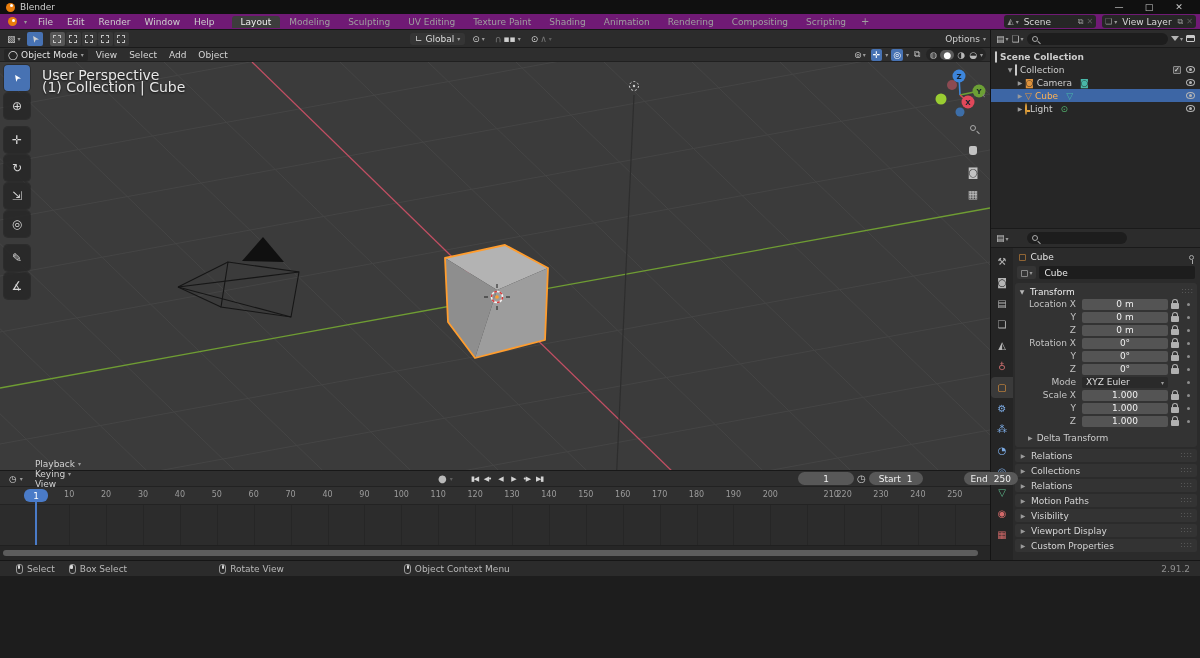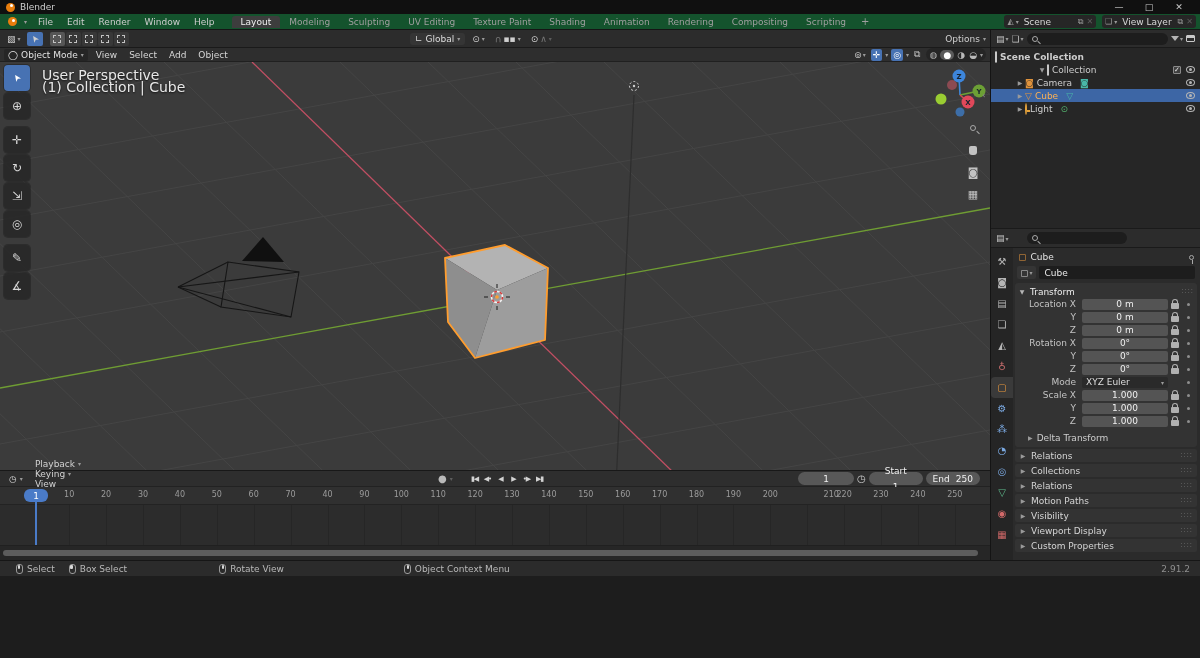--- a/index.html
+++ b/index.html
@@ -9,21 +9,21 @@
 
   
   .titlebar { height:14px; background:#101010; display:flex; align-items:center; padding:0 6px; flex:0 0 auto; }
   .blogo { width:9px; height:9px; border-radius:50%; background:#e87d0d; position:relative; margin-right:5px; }
   .blogo::after { content:''; position:absolute; left:4px; top:1.5px; width:3px; height:3px; border-radius:50%; background:#fff; }
   .titlebar .t { font-size:9px; color:#cfcfcf; }
   .winbtns { margin-left:auto; display:flex; }
   .winbtn { width:30px; text-align:center; font-size:9px; color:#c9c9c9; cursor:default; }
 
   
-  .topbar { height:16px; background:#14532d; display:flex; align-items:center; padding:0 4px; flex:0 0 auto; border-bottom:1px solid #151515; }
+  .topbar { height:16px; background:#701a75; display:flex; align-items:center; padding:0 4px; flex:0 0 auto; border-bottom:1px solid #151515; }
   .appbtn { display:flex; align-items:center; gap:2px; padding:0 4px; }
   .menu-item { padding:0 7px; font-size:9px; color:#cdcdcd; }
   .tabs { display:flex; align-items:center; margin-left:10px; height:16px; }
   .tab { padding:1px 9px; font-size:9px; color:#9f9f9f; border-radius:3px 3px 0 0; }
   .tab.active { background:#3d3d3d; color:#f0f0f0; }
   .tab-add { color:#9f9f9f; padding:0 6px; font-size:10px; }
   .idblock { display:flex; align-items:center; gap:1px; background:#262626; border-radius:3px; height:13px; padding:0 2px; margin-left:6px; }
   .idblock .lbl { font-size:9px; color:#d8d8d8; padding:0 4px; min-width:56px; }
   .idblock .mini { font-size:8px; color:#9a9a9a; padding:0 1px; }
   .caret { font-size:6px; color:#9a9a9a; }
@@ -439,25 +439,25 @@
               <span class="tp-btn">◀</span>
               <span class="tp-btn">▶</span>
               <span class="tp-btn">•▶</span>
               <span class="tp-btn">▶▮</span>
             </span>
           <span class="tl-fields">
             <span class="tl-field" style="width:56px;">
                 <span>1</span>
               </span>
             <span style="color:#c5c5c5;">◷</span>
-            <span class="tl-field" style="width:54px;flex-direction:column;">
+            <span class="tl-field" style="width:54px;">
                 <span>Start</span>
                 <span>1</span>
               </span>
-            <span class="tl-field" style="width:54px;">
+            <span class="tl-field" style="width:54px;margin-left:38px;">
                 <span>End</span>
                 <span>250</span>
               </span>
           </span>
         </div>
         <div class="tl-ruler" id="tl-ruler">
             <span class="tick" style="left: 69.21px;">10</span>
             <span class="tick" style="left: 106.11px;">20</span>
             <span class="tick" style="left: 143.01px;">30</span>
             <span class="tick" style="left: 179.91px;">40</span>
@@ -540,21 +540,21 @@
         <span class="oh-btn">
             <span class="i-box"></span>
           </span>
       </div>
       <div class="outliner-body" id="outliner-body">
           <div class="ol-row" style="padding-left: 4px; font-weight: bold;">
             <span><span class="i-box"></span></span>
             <span class="ol-label">Scene Collection</span>
             <span class="ol-right"></span>
           </div>
-          <div class="ol-row" style="padding-left: 14px; margin-left: 32px;">
+          <div class="ol-row" style="padding-left: 14px;">
             <span class="ol-exp">▼</span>
             <span><span class="i-box"></span></span>
             <span class="ol-label">Collection</span>
             <span class="ol-right">
               <span class="cb">✓</span>
               <span class="eye"></span>
             </span>
           </div>
           <div class="ol-row" style="padding-left: 24px;">
             <span class="ol-exp">▶</span>

